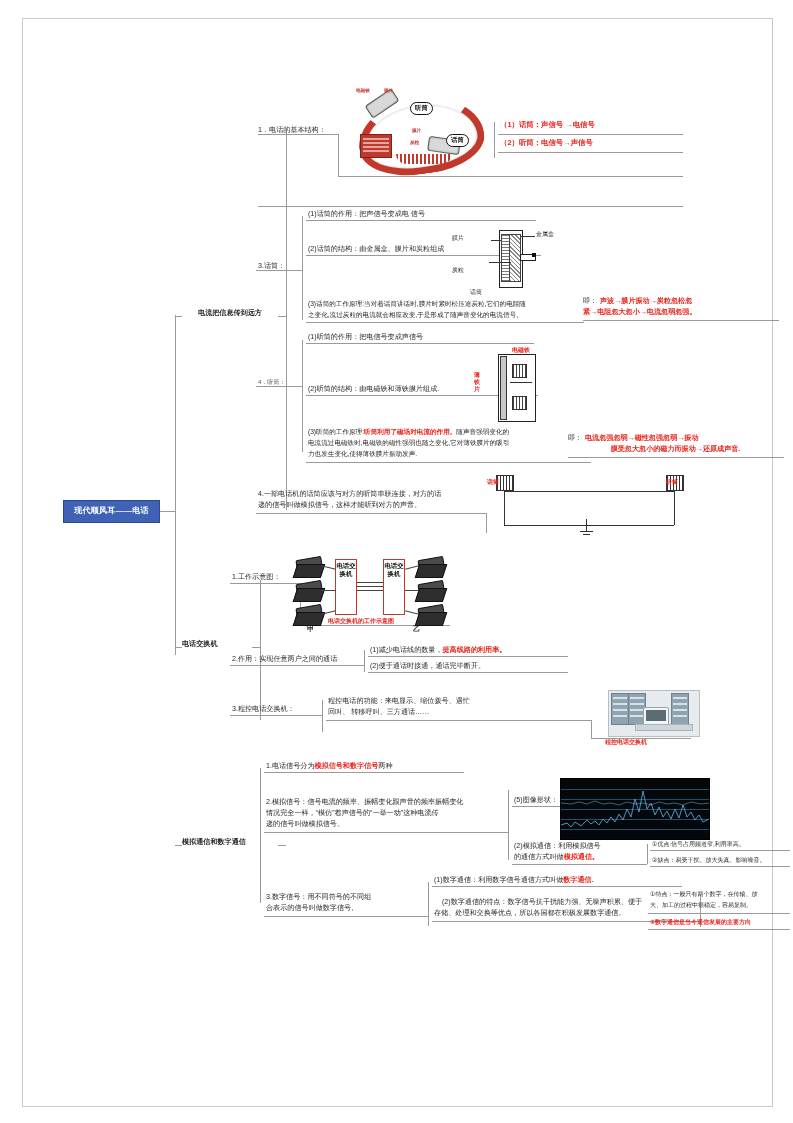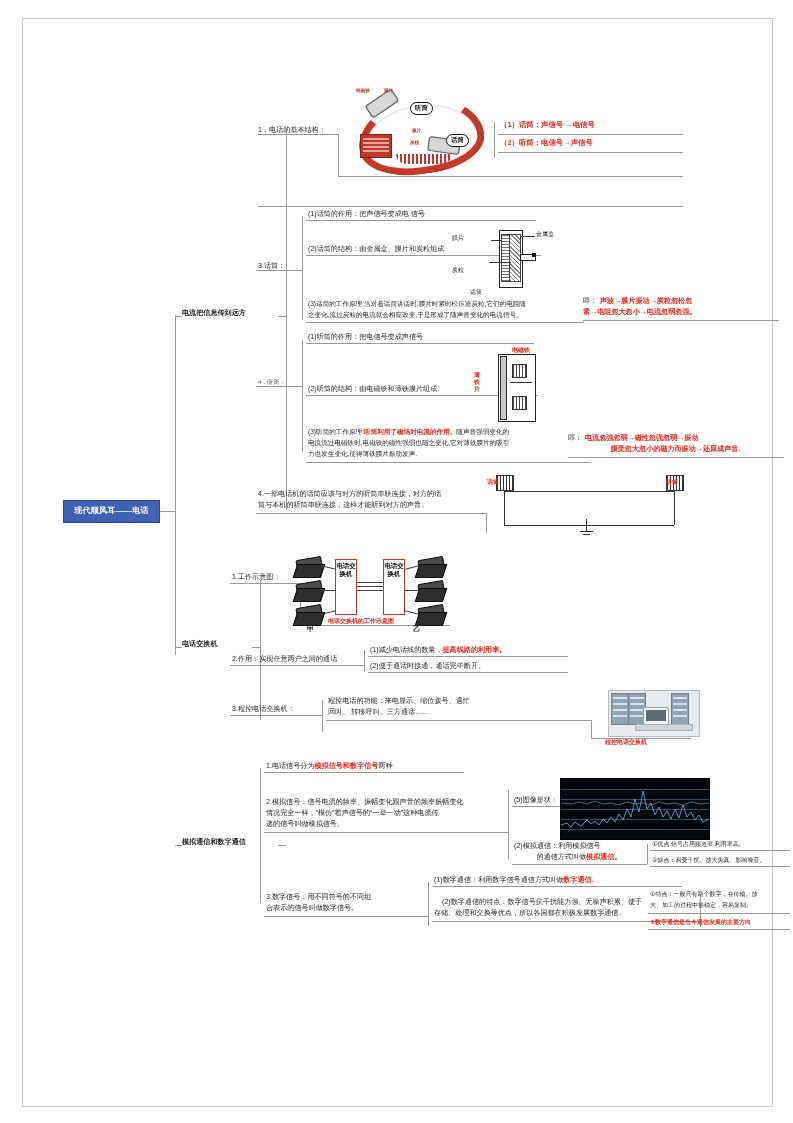--- a/index.html
+++ b/index.html
@@ -94,21 +94,21 @@
 <body>
 
 <div class="page">
   <div class="frame"></div>
 
   <div class="root n">现代顺风耳——电话</div>
 
   <div class="ln v" style="left:175px;top:315px;height:340px;"></div>
   <div class="ln h" style="left:160px;top:511px;width:15px;"></div>
 
-  <div class="n txt bold" style="left:182px;top:309px;width:96px;">电流把信息传到远方</div>
+  <div class="n txt bold" style="left:182px;top:309px;width:96px;text-align:center;">电流把信息传到远方</div>
   <div class="ln h" style="left:175px;top:316px;width:7px;"></div>
   <div class="ln h" style="left:278px;top:316px;width:8px;"></div>
 
   <div class="n txt bold" style="left:182px;top:640px;width:70px;">电话交换机</div>
   <div class="ln h" style="left:175px;top:647px;width:7px;"></div>
   <div class="ln h" style="left:252px;top:647px;width:8px;"></div>
 
   <div class="n txt bold" style="left:182px;top:838px;width:96px;">模拟通信和数字通信</div>
   <div class="ln h" style="left:175px;top:845px;width:7px;"></div>
   <div class="ln h" style="left:278px;top:845px;width:8px;"></div>
@@ -205,21 +205,21 @@
   </div>
   <div class="n txt xs red bold" style="left:512px;top:346px;">电磁铁</div>
   <div class="n txt xs red bold" style="left:474px;top:372px;width:9px;line-height:1.15;">薄铁片</div>
 
   <div class="n txt" style="left:568px;top:434px;">即：</div>
   <div class="n txt red" style="left:585px;top:434px;width:200px;">电流忽强忽弱→磁性忽强忽弱→振动</div>
   <div class="n txt red" style="left:568px;top:445px;width:215px;text-align:center;">膜受忽大忽小的磁力而振动→还原成声音.</div>
   <div class="ln h" style="left:568px;top:457px;width:216px;"></div>
 
   <div class="n txt" style="left:258px;top:490px;width:220px;">4.一部电话机的话筒应该与对方的听筒串联连接，对方的话</div>
-  <div class="n txt" style="left:258px;top:501px;width:220px;">筒与本机的听筒串联连接，这样才能听到对方的声音。</div>
+  <div class="n txt" style="left:258px;top:501px;width:220px;">递的信号叫做模拟信号，这样才能听到对方的声音。</div>
   <div class="ln h" style="left:256px;top:513px;width:230px;"></div>
   <div class="ln v" style="left:486px;top:513px;height:20px;"></div>
 
   <div class="circ">
     <div class="wire" style="left:18px;top:18px;width:170px;height:1px;"></div>
     <div class="wire" style="left:18px;top:52px;width:170px;height:1px;"></div>
     <div class="wire" style="left:18px;top:18px;width:1px;height:34px;"></div>
     <div class="wire" style="left:188px;top:18px;width:1px;height:34px;"></div>
     <div class="coilbox" style="left:10px;top:2px;"></div>
     <div class="coilbox" style="left:180px;top:2px;"></div>
@@ -343,21 +343,21 @@
     <div class="g" style="top:30px"></div>
       <div class="g" style="top:40px"></div>
     <div class="g" style="top:50px"></div>
     <svg viewBox="0 0 148 60" preserveAspectRatio="none">
       <polyline fill="none" stroke="#5fb4e8" stroke-width="0.8" points="0,46 6,44 10,48 14,43 20,47 26,41 30,45 34,42 38,46 42,40 46,44 50,38 54,43 58,35 62,41 66,30 70,38 74,20 78,33 82,12 86,30 90,24 94,36 98,28 102,38 106,32 110,40 114,30 118,39 122,26 126,38 130,33 134,41 138,36 142,43 148,40"></polyline>
       <polyline fill="none" stroke="#7fc6ef" stroke-width="0.6" opacity="0.8" points="0,24 10,25 18,23 26,25 34,22 42,25 50,24 58,26 66,23 74,25 82,24 90,26 98,23 106,25 114,24 122,26 130,23 140,25 148,24"></polyline>
     </svg>
   </div>
 
   <div class="n txt" style="left:514px;top:842px;width:120px;"><span>(2)模拟通信：利用模拟信号</span></div>
-  <div class="n txt" style="left:514px;top:853px;width:130px;text-align:center;"><span>的通信方式叫做</span><span class="red">模拟通信。</span></div>
+  <div class="n txt" style="left:514px;top:853px;width:130px;"><span>的通信方式叫做</span><span class="red">模拟通信。</span></div>
   <div class="ln h" style="left:512px;top:864px;width:135px;"></div>
   <div class="ln v" style="left:647px;top:844px;height:20px;"></div>
   <div class="n txt xs" style="left:652px;top:840px;width:140px;">①优点:信号占用频道窄,利用率高。</div>
   <div class="ln h" style="left:650px;top:850px;width:140px;"></div>
   <div class="n txt xs" style="left:652px;top:856px;width:140px;">②缺点：易受干扰、放大失真、影响噪音。</div>
   <div class="ln h" style="left:650px;top:866px;width:140px;"></div>
 
   <div class="n txt" style="left:266px;top:893px;width:160px;">3.数字信号：用不同符号的不同组</div>
   <div class="n txt" style="left:266px;top:904px;width:160px;">合表示的信号叫做数字信号,</div>
   <div class="ln h" style="left:264px;top:916px;width:164px;"></div>

